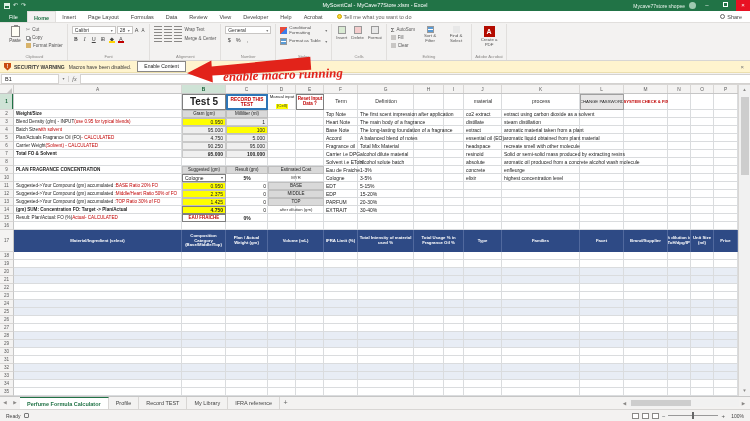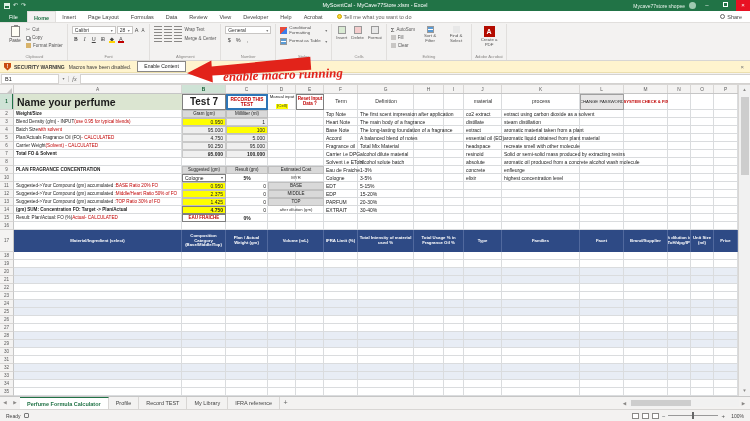--- a/index.html
+++ b/index.html
@@ -507,25 +507,22 @@
         <div class="rowhdr" style="top: 222px; height: 8px;">26</div>
         <div class="rowhdr" style="top: 230px; height: 8px;">27</div>
         <div class="rowhdr" style="top: 238px; height: 8px;">28</div>
         <div class="rowhdr" style="top: 246px; height: 8px;">29</div>
         <div class="rowhdr" style="top: 254px; height: 8px;">30</div>
         <div class="rowhdr" style="top: 262px; height: 8px;">31</div>
         <div class="rowhdr" style="top: 270px; height: 8px;">32</div>
         <div class="rowhdr" style="top: 278px; height: 8px;">33</div>
         <div class="rowhdr" style="top: 286px; height: 8px;">34</div>
         <div class="rowhdr" style="top: 294px; height: 8px;">35</div>
-        <div class="cell s-sheetTitle" style="left: 14px; top: 0px; width: 168px; height: 16px;">
-          <span class="t1">Name your perfume</span>
-        </div>
         <div class="cell s-test1" style="left: 182px; top: 0px; width: 44px; height: 16px;">
-          <span class="t1">Test 7</span>
+          <span class="t1">Test 5</span>
         </div>
         <div class="cell s-recordTest" style="left: 226px; top: 0px; width: 42px; height: 16px;">
           <span class="t1">RECORD THIS TEST</span>
         </div>
         <div class="cell s-manual" style="left: 268px; top: 0px; width: 28px; height: 16px;">
           <span class="t1">Manual input</span>
           <span class="t2">(Cell)</span>
         </div>
         <div class="cell s-resetBtn" style="left: 296px; top: 0px; width: 28px; height: 16px;">
           <span class="t1">Reset Input Data ?</span>

